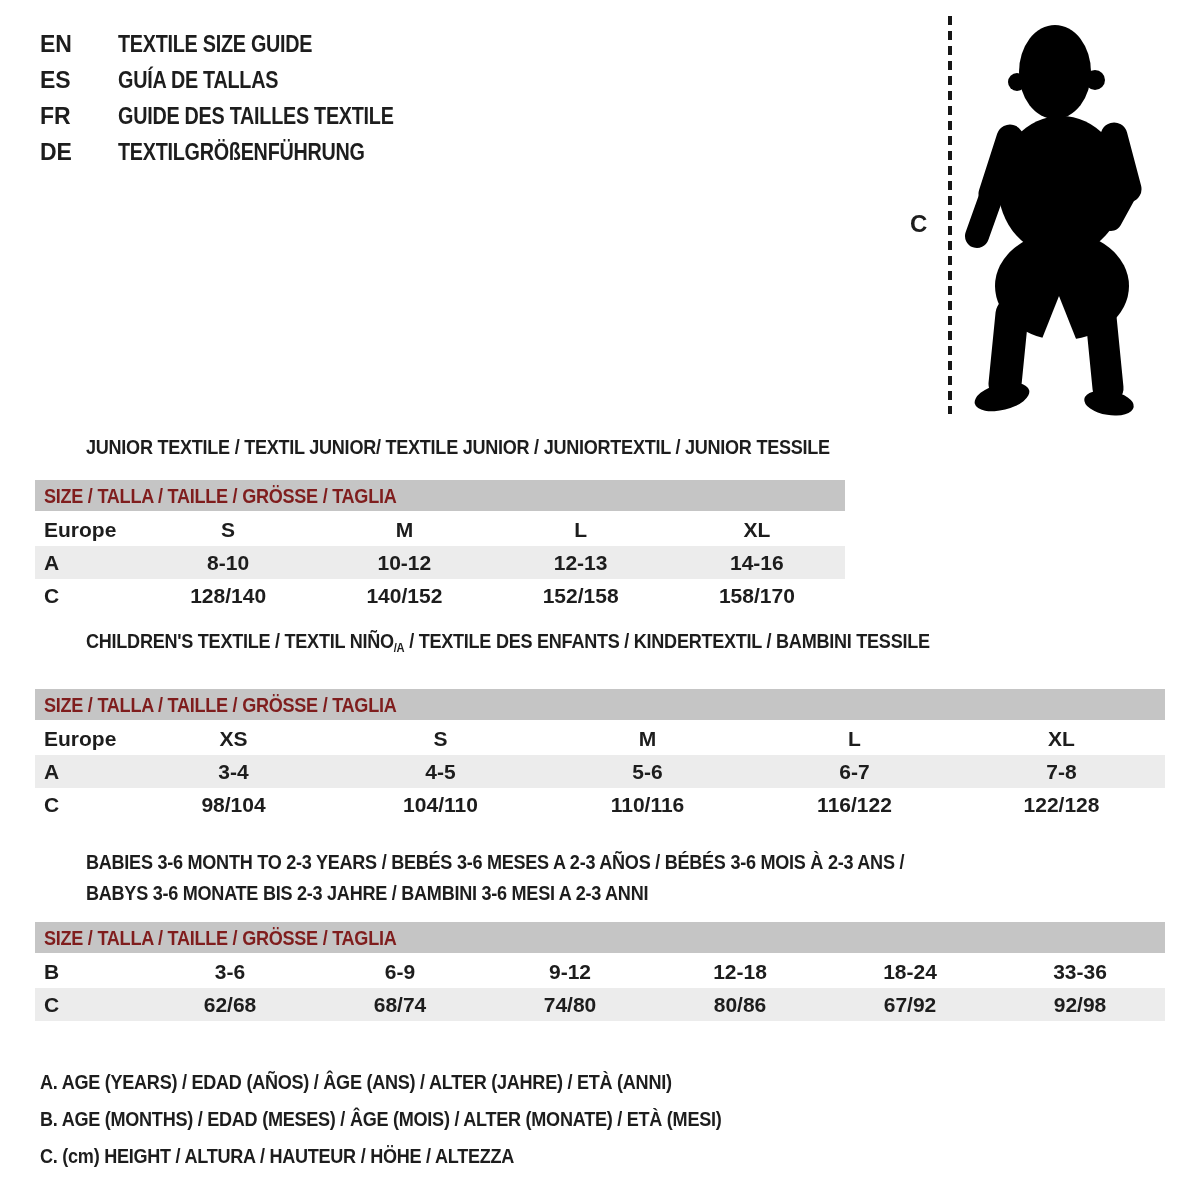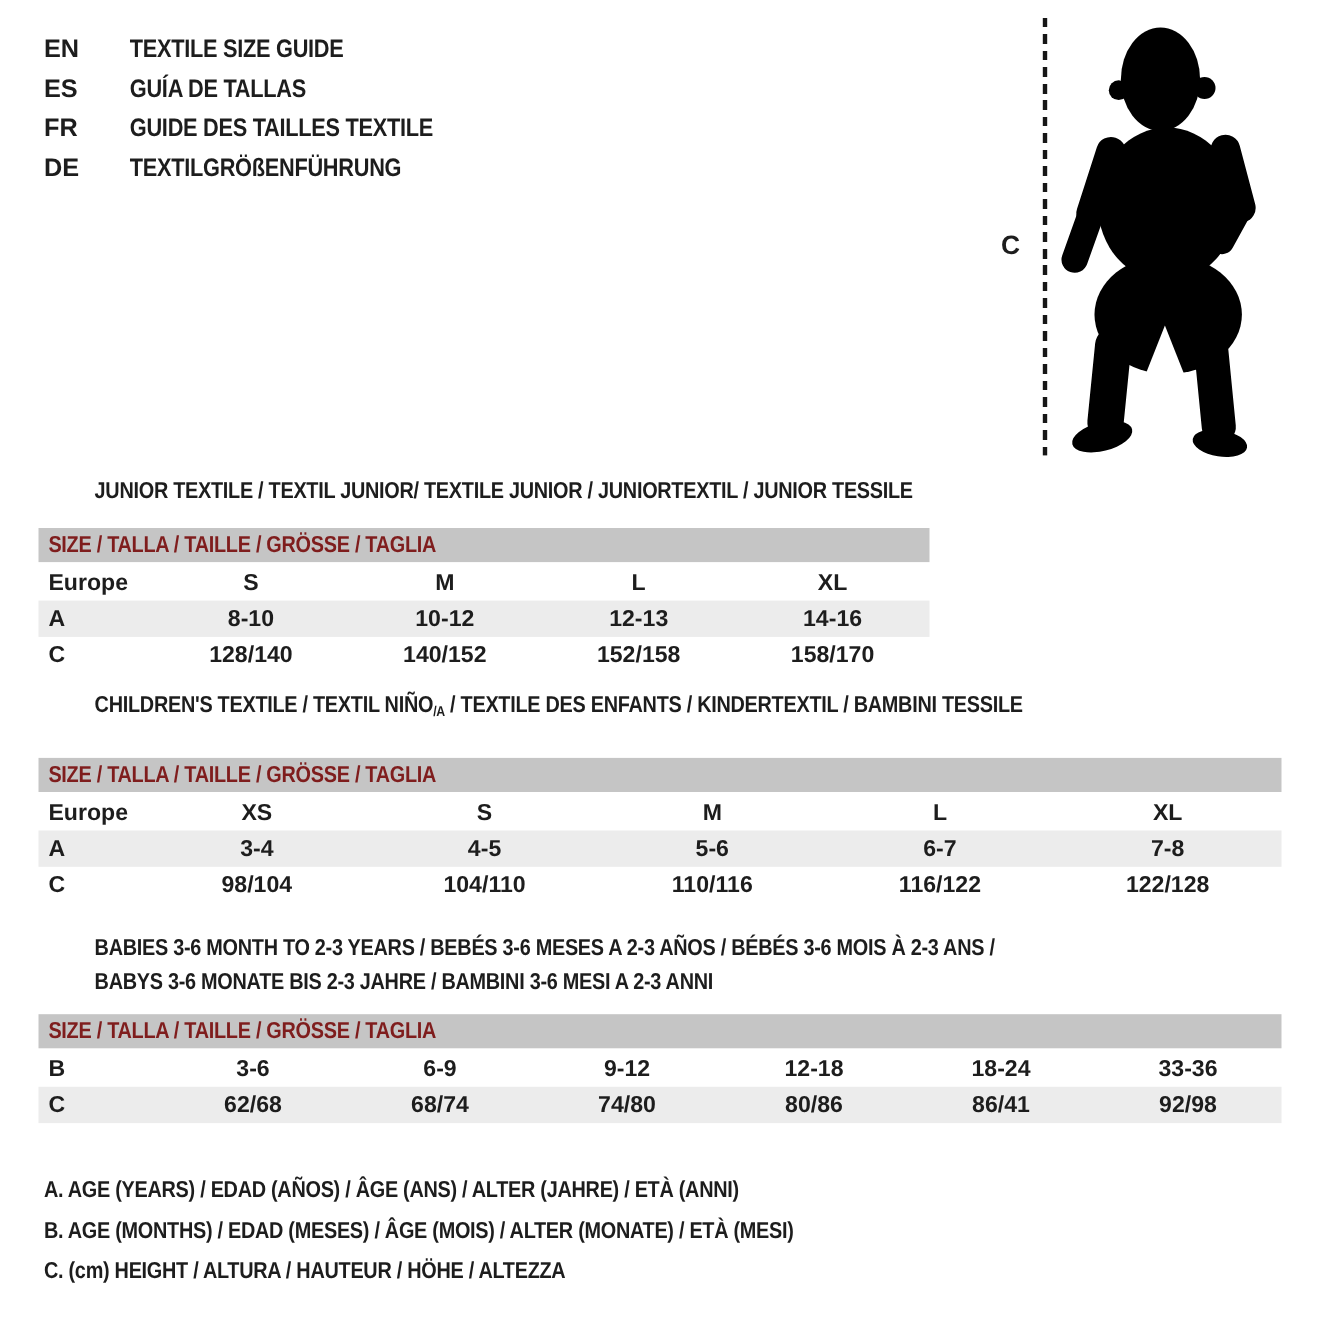--- a/index.html
+++ b/index.html
@@ -180,21 +180,21 @@
     <span class="cell">12-18</span>
     <span class="cell">18-24</span>
     <span class="cell">33-36</span>
   </div>
   <div class="trow shaded">
     <span class="cell-label">C</span>
     <span class="cell">62/68</span>
     <span class="cell">68/74</span>
     <span class="cell">74/80</span>
     <span class="cell">80/86</span>
-    <span class="cell">86/41</span>
+    <span class="cell">67/92</span>
     <span class="cell">92/98</span>
   </div>
 </div>
 
 <div id="footnotes">
   <div class="footnote-line">
     <span class="cond">A. AGE (YEARS) / EDAD (AÑOS) / ÂGE (ANS) / ALTER (JAHRE) / ETÀ (ANNI)</span>
   </div>
   <div class="footnote-line">
     <span class="cond">B. AGE (MONTHS) / EDAD (MESES) / ÂGE (MOIS) / ALTER (MONATE) / ETÀ (MESI)</span>

